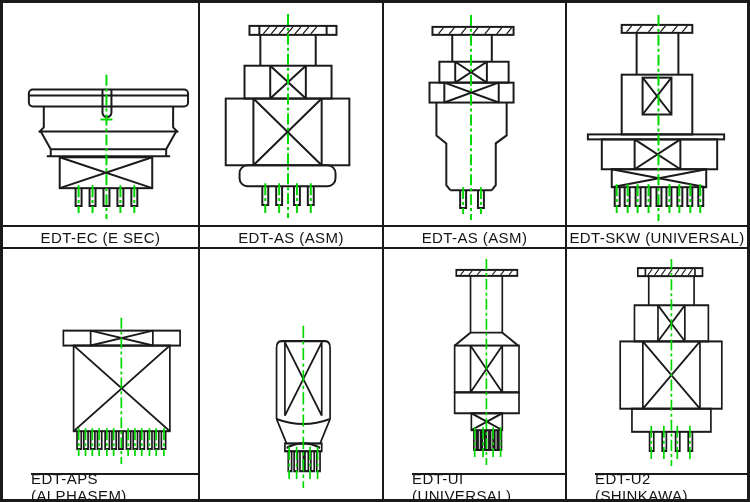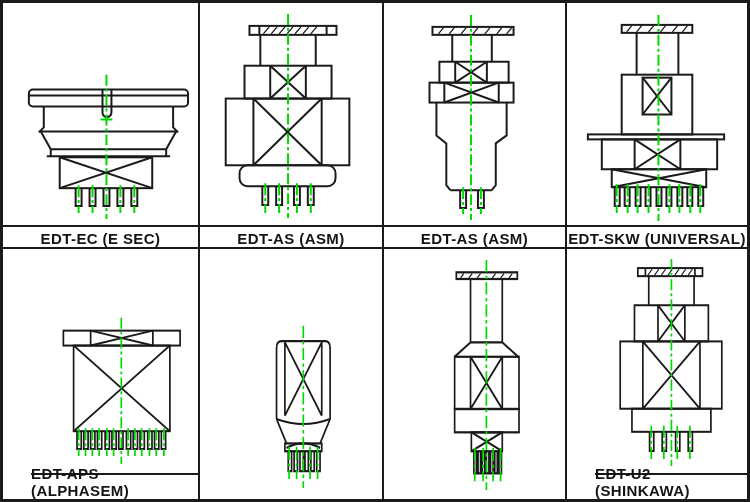--- a/index.html
+++ b/index.html
@@ -15,22 +15,22 @@
   .cell{display:flex;flex-direction:column;box-sizing:border-box;
     border-right:2px solid var(--line,#161616);
     border-bottom:2px solid var(--line,#161616);min-width:0;}
   .cell:nth-child(4n){border-right:none;}
   .cell:nth-child(n+5){border-bottom:none;margin-left:28px;}
   .drawing{flex:1;position:relative;}
   .drawing svg{position:absolute;inset:0;width:100%;height:100%;}
   .label-band{
     border-top:2px solid var(--line,#161616);
     height:24px;flex:0 0 auto;
-    display:flex;align-items:flex-end;justify-content:center;
-    font-size:15px;font-weight:700;letter-spacing:.4px;color:#141414;
+    display:flex;align-items:center;justify-content:center;
+    font-size:15px;font-weight:400;letter-spacing:.4px;color:#141414;
   }
   .cell:nth-child(-n+4) .label-band{height:20px;}
   .bk{stroke:var(--line,#1a1a1a);stroke-width:2;fill:none;}
   .thin{stroke:var(--line,#1a1a1a);stroke-width:1.3;fill:none;}
   .gn{stroke:var(--green,#00d800);stroke-width:2;fill:none;stroke-dasharray:11 3 3 3;}
   .gns{stroke:var(--green,#00d800);stroke-width:2;fill:none;stroke-dasharray:12 3 3 3;}
 </style>
 </head>
 <body>
 
@@ -235,20 +235,23 @@
         </g>
         <g>
           <line class="gn" x1="89" y1="10" x2="89" y2="217"></line>
           <line class="gns" x1="75" y1="179" x2="75" y2="209"></line>
           <line class="gns" x1="85" y1="179" x2="85" y2="209"></line>
           <line class="gns" x1="97" y1="179" x2="97" y2="209"></line>
           <line class="gns" x1="106" y1="179" x2="106" y2="209"></line>
         </g>
       </svg>
     </div>
+    <div class="label-band">
+      <span>EDT-UI (UNIVERSAL)</span>
+    </div>
   </div>
 
   <div class="cell">
     <div class="drawing">
       <svg viewBox="0 0 181 223" preserveAspectRatio="none">
         <g class="bk">
           <rect x="51" y="19" width="77" height="8"></rect>
           <path d="M60 19 V27 M119 19 V27"></path>
           <path d="M64 27 V56 M118 27 V56"></path>
           <rect x="47" y="56" width="88" height="36"></rect>

